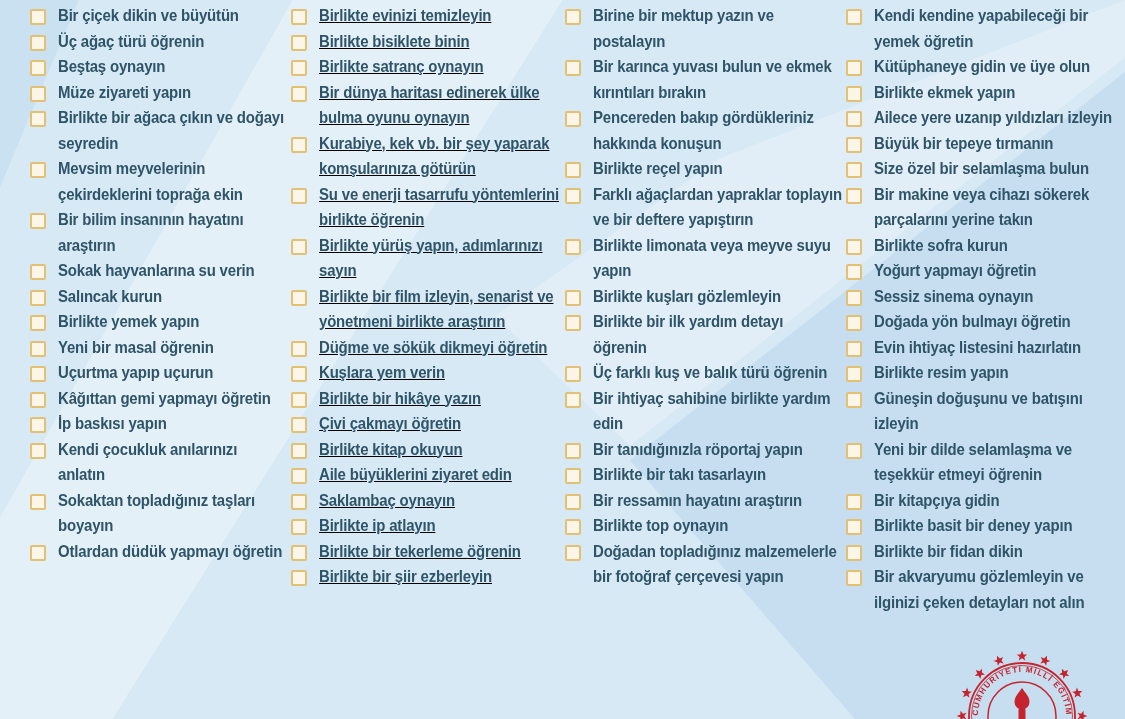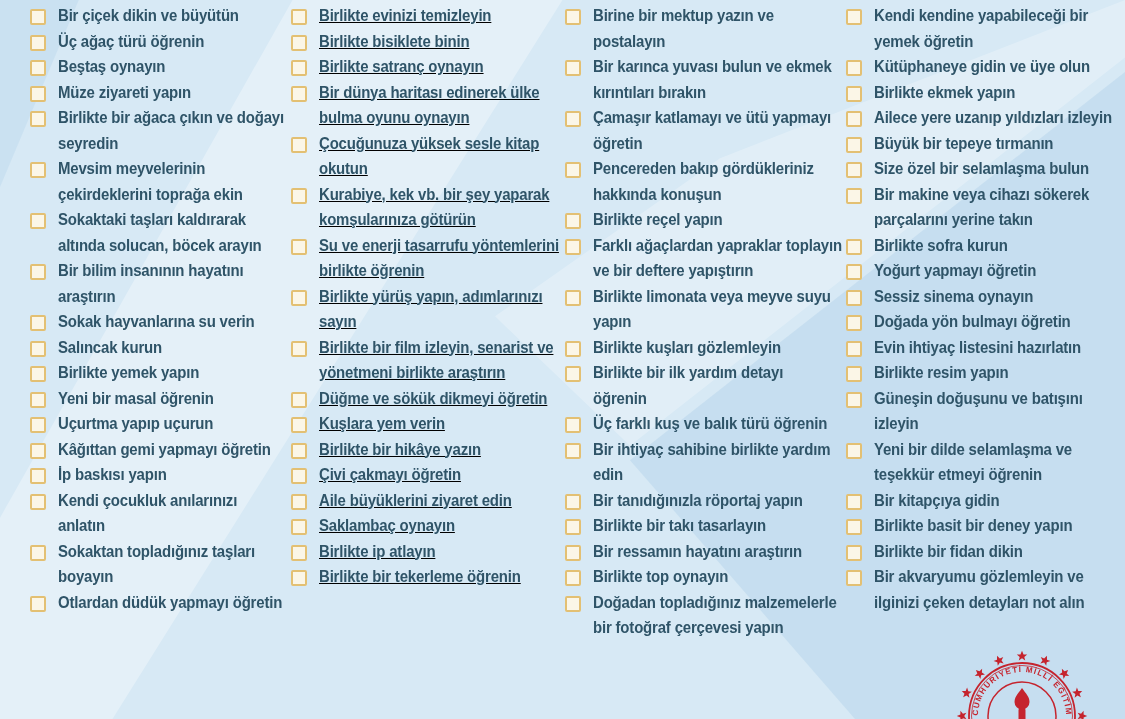--- a/index.html
+++ b/index.html
@@ -75,25 +75,20 @@
     <span class="label">Birlikte bir ağaca çıkın ve doğayı
 seyredin</span>
   </div>
 
   <div class="item">
     <span class="checkbox"></span>
     <span class="label">Mevsim meyvelerinin
 çekirdeklerini toprağa ekin</span>
   </div>
 
-  <div class="item">
-    <span class="checkbox"></span>
-    <span class="label">Sokaktaki taşları kaldırarak
-altında solucan, böcek arayın</span>
-  </div>
 
   <div class="item">
     <span class="checkbox"></span>
     <span class="label">Bir bilim insanının hayatını
 araştırın</span>
   </div>
 
   <div class="item">
     <span class="checkbox"></span>
     <span class="label">Sokak hayvanlarına su verin</span>
@@ -161,25 +156,20 @@
     <span class="checkbox"></span>
     <span class="label">Birlikte satranç oynayın</span>
   </div>
 
   <div class="item">
     <span class="checkbox"></span>
     <span class="label">Bir dünya haritası edinerek ülke
 bulma oyunu oynayın</span>
   </div>
 
-  <div class="item">
-    <span class="checkbox"></span>
-    <span class="label">Çocuğunuza yüksek sesle kitap
-okutun</span>
-  </div>
 
   <div class="item">
     <span class="checkbox"></span>
     <span class="label">Kurabiye, kek vb. bir şey yaparak
 komşularınıza götürün</span>
   </div>
 
   <div class="item">
     <span class="checkbox"></span>
     <span class="label">Su ve enerji tasarrufu yöntemlerini
@@ -211,20 +201,24 @@
   <div class="item">
     <span class="checkbox"></span>
     <span class="label">Birlikte bir hikâye yazın</span>
   </div>
 
   <div class="item">
     <span class="checkbox"></span>
     <span class="label">Çivi çakmayı öğretin</span>
   </div>
 
+  <div class="item">
+    <span class="checkbox"></span>
+    <span class="label">Birlikte kitap okuyun</span>
+  </div>
 
   <div class="item">
     <span class="checkbox"></span>
     <span class="label">Aile büyüklerini ziyaret edin</span>
   </div>
 
   <div class="item">
     <span class="checkbox"></span>
     <span class="label">Saklambaç oynayın</span>
   </div>
@@ -232,39 +226,38 @@
   <div class="item">
     <span class="checkbox"></span>
     <span class="label">Birlikte ip atlayın</span>
   </div>
 
   <div class="item">
     <span class="checkbox"></span>
     <span class="label">Birlikte bir tekerleme öğrenin</span>
   </div>
 
+  <div class="item">
+    <span class="checkbox"></span>
+    <span class="label">Birlikte bir şiir ezberleyin</span>
+  </div>
 </section>
 <section class="col col-3">
   <div class="item">
     <span class="checkbox"></span>
     <span class="label">Birine bir mektup yazın ve
 postalayın</span>
   </div>
 
   <div class="item">
     <span class="checkbox"></span>
     <span class="label">Bir karınca yuvası bulun ve ekmek
 kırıntıları bırakın</span>
   </div>
 
-  <div class="item">
-    <span class="checkbox"></span>
-    <span class="label">Çamaşır katlamayı ve ütü yapmayı
-öğretin</span>
-  </div>
 
   <div class="item">
     <span class="checkbox"></span>
     <span class="label">Pencereden bakıp gördükleriniz
 hakkında konuşun</span>
   </div>
 
   <div class="item">
     <span class="checkbox"></span>
     <span class="label">Birlikte reçel yapın</span>

